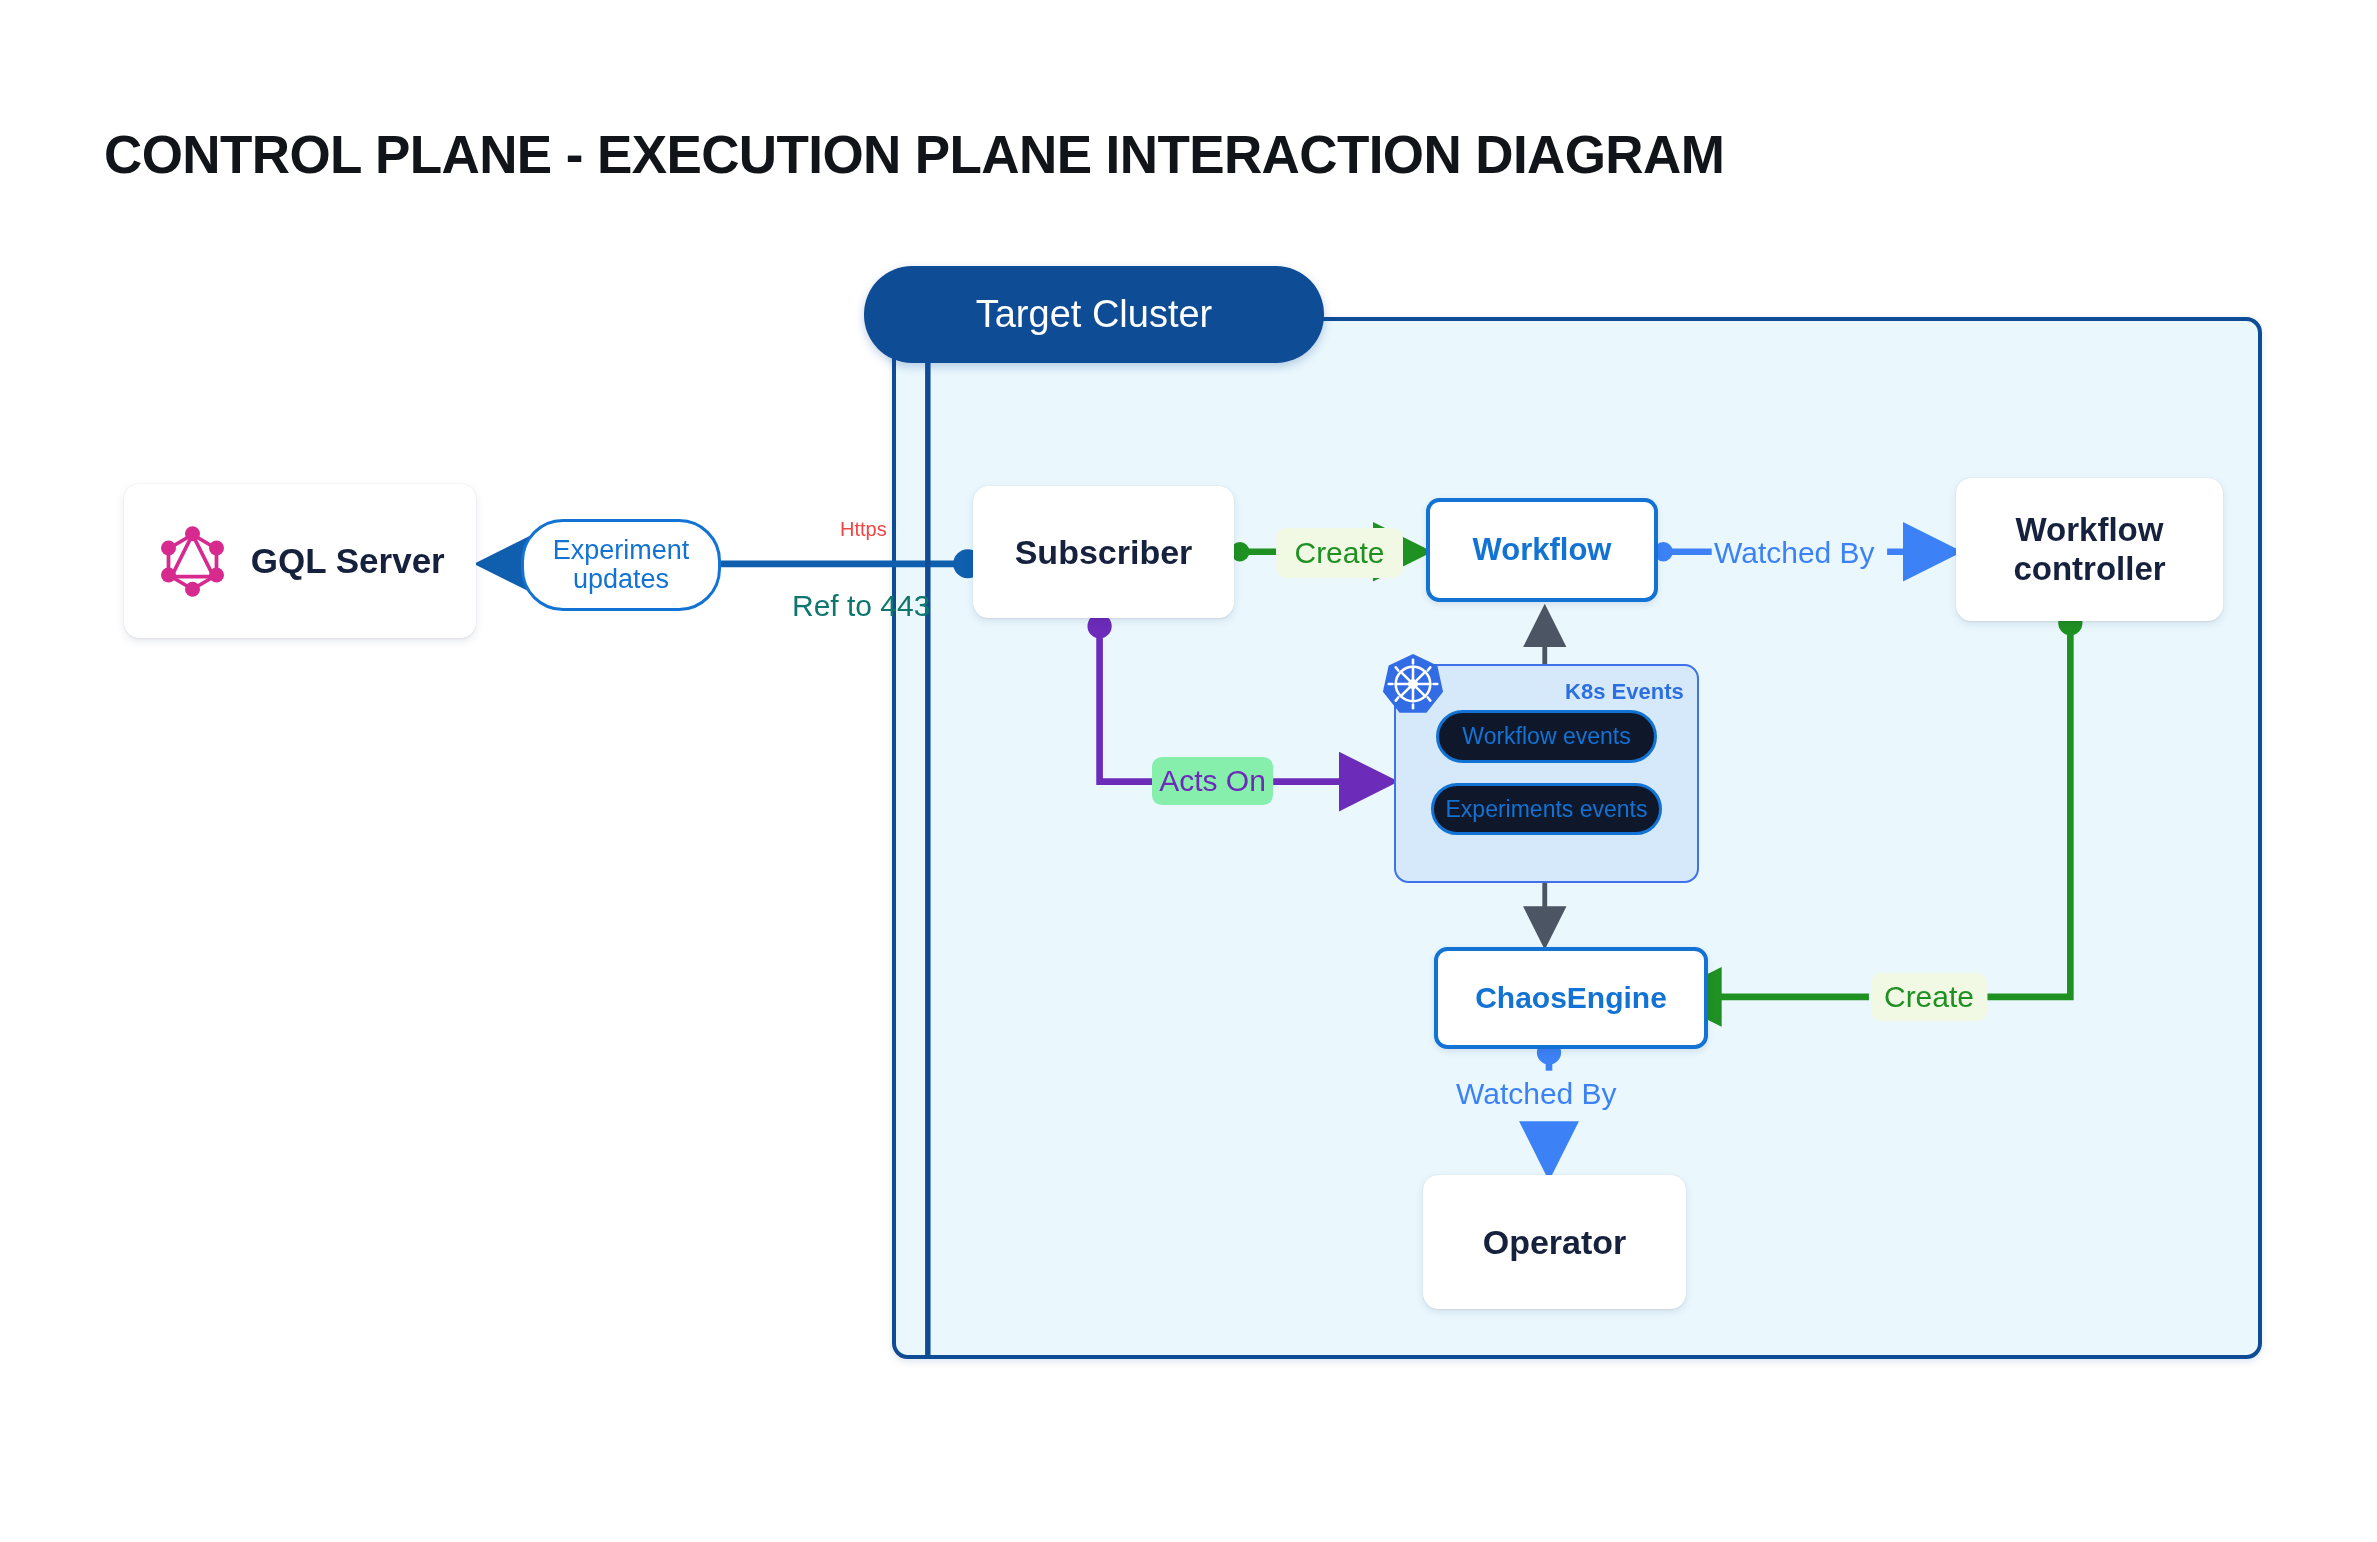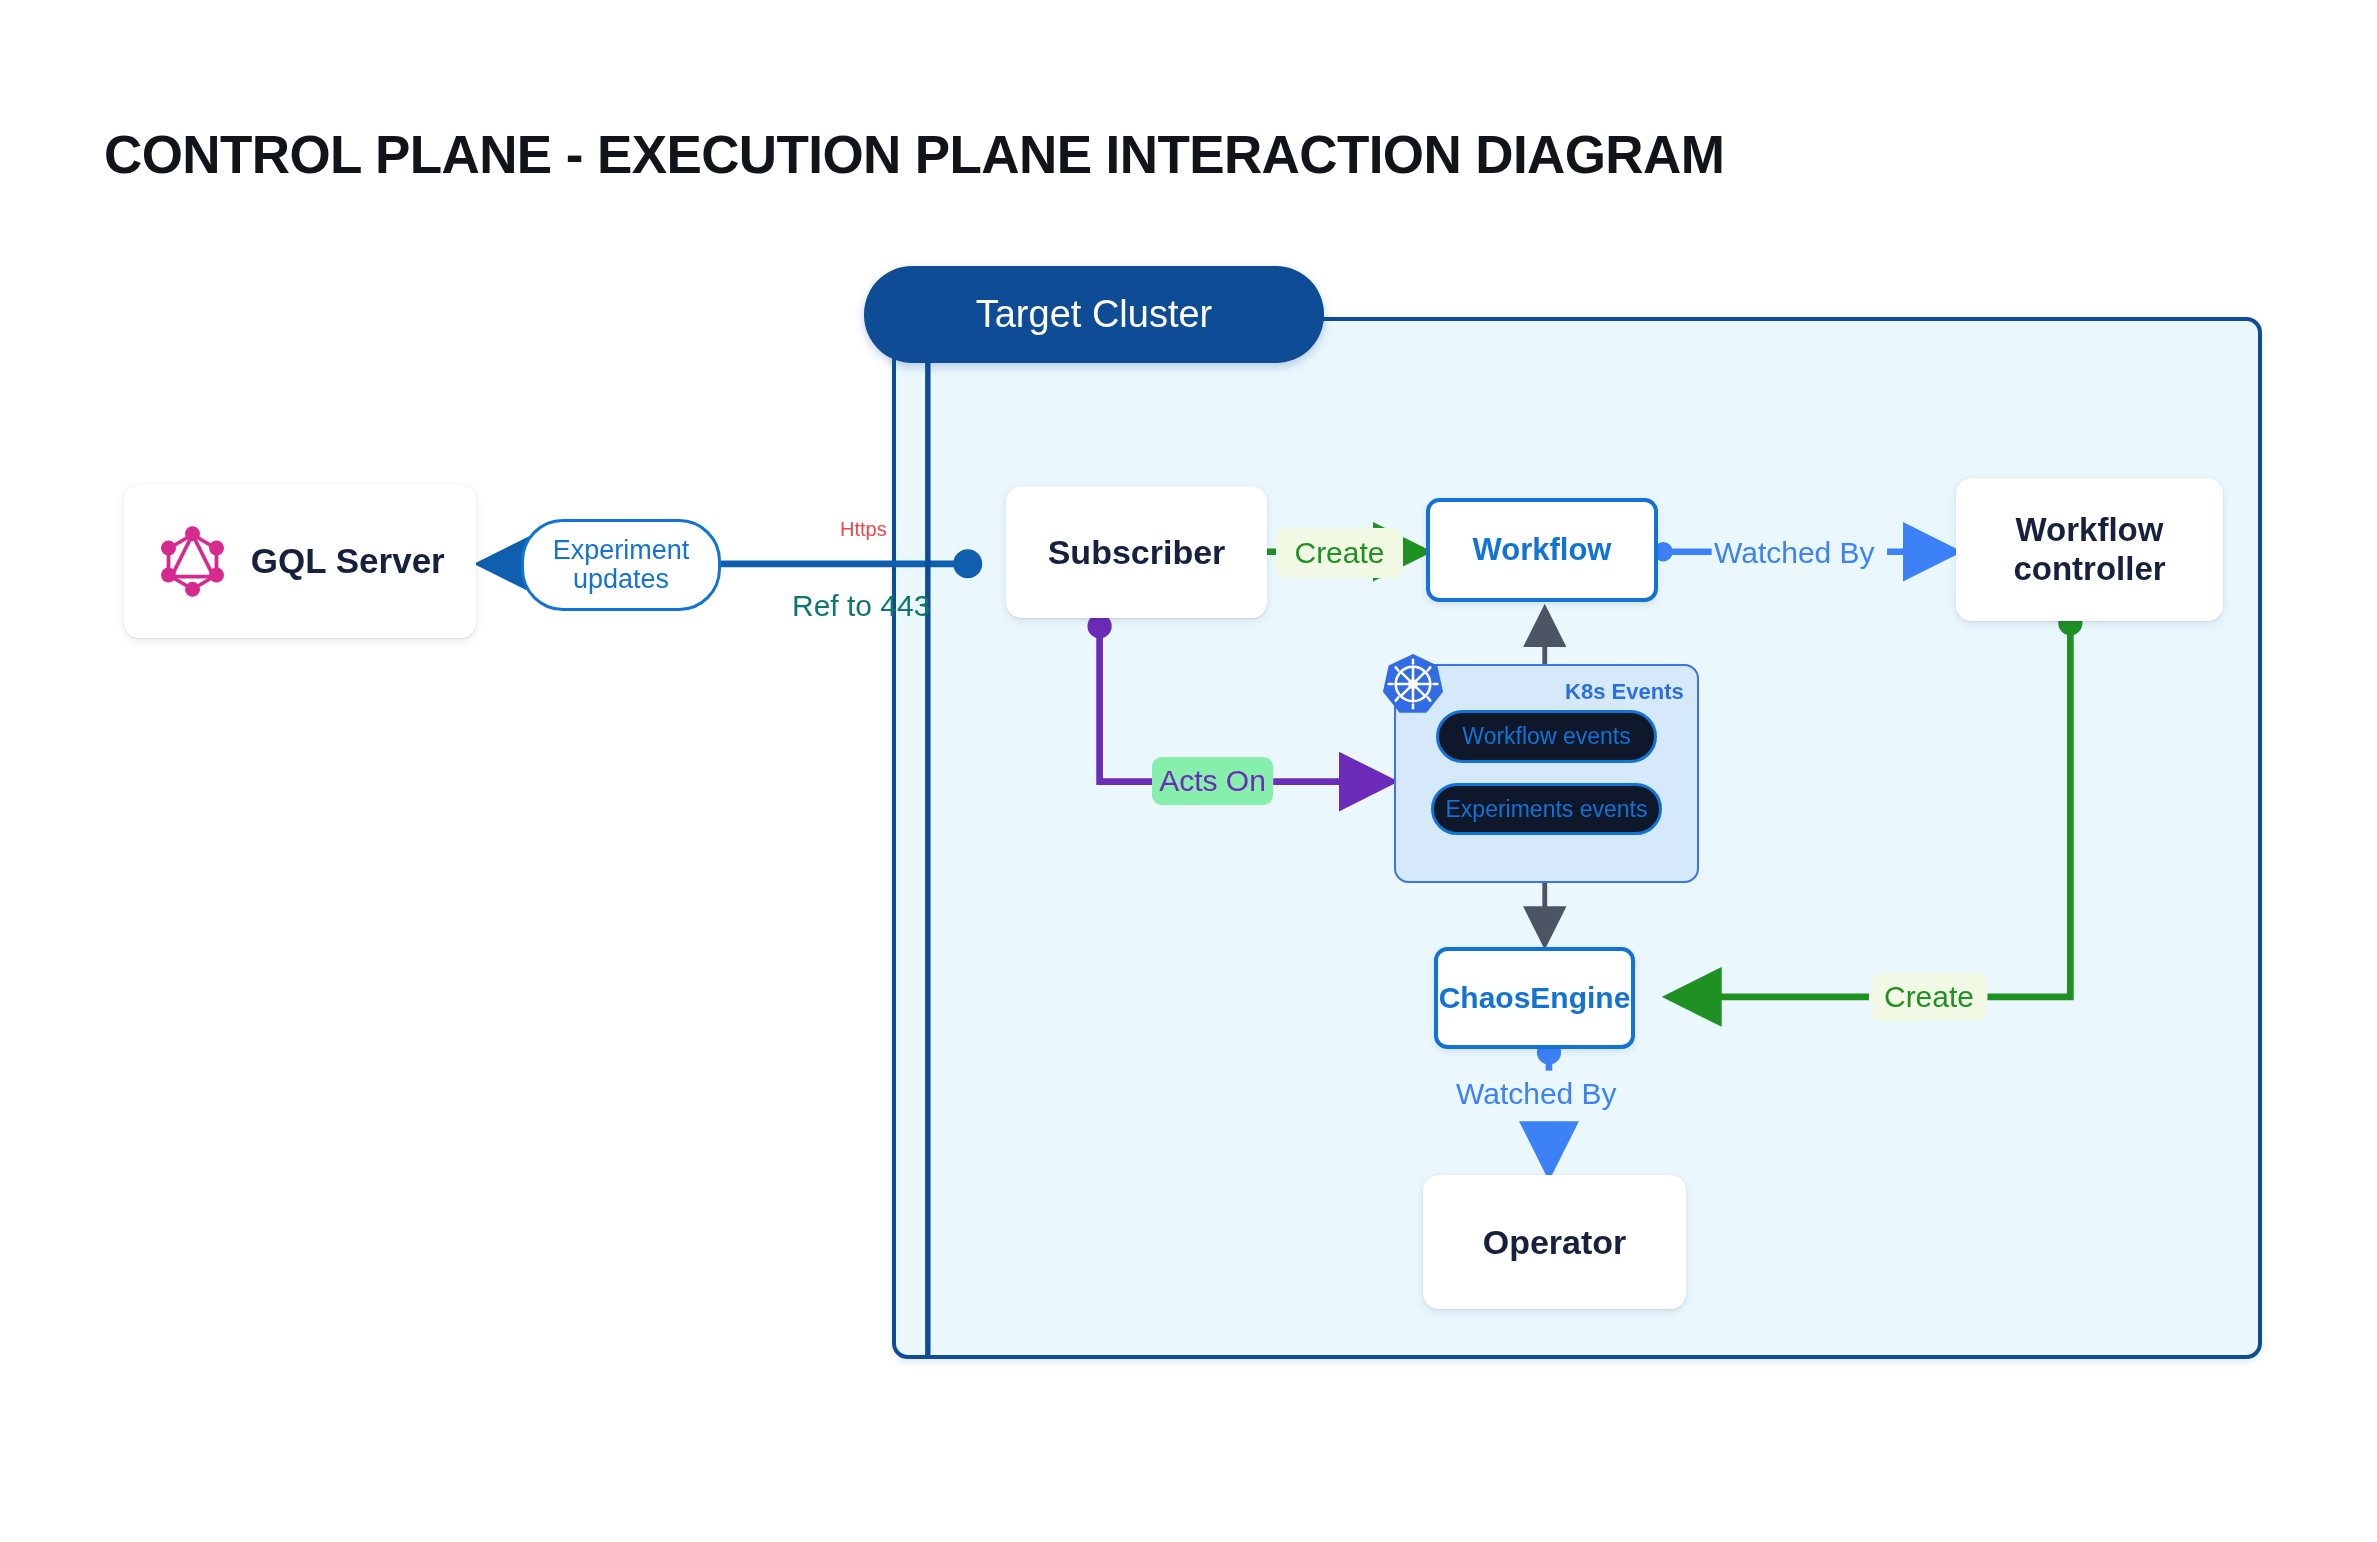--- a/index.html
+++ b/index.html
@@ -89,21 +89,21 @@
   }
   #create-chaosengine-label{
     left:1871px;top:973px;width:116px;height:48px;
     font-size:30px;color:#1f9122;background:#f1f8e3;border-radius:9.7px;
   }
   #watched-by-operator-label{
     left:1456px;top:1077px;font-size:30px;color:#3c82f6;
   }
 
   
-  #subscriber-node{left:973px;top:486px;width:261px;height:132px;margin-left:33px;}
+  #subscriber-node{left:973px;top:486px;width:261px;height:132px;}
   #subscriber-node .label{font-size:34px;}
 
   #workflow-node{left:1426px;top:498px;width:232px;height:104px;}
   #workflow-node .label{font-size:31px;}
 
   #workflow-controller-node{left:1956px;top:478px;width:267px;height:143px;}
   #workflow-controller-node .label{font-size:33px;line-height:1.18;}
 
   
   #k8s-events-group{
@@ -121,21 +121,21 @@
   .event-pill{
     position:absolute;box-sizing:border-box;
     background:#0f172a;border:3px solid #1273d4;border-radius:27px;
     display:flex;align-items:center;justify-content:center;
     color:#1273d4;font-size:23px;
   }
   #workflow-events-pill{left:1436px;top:710px;width:221px;height:53px;}
   #experiments-events-pill{left:1431px;top:783px;width:231px;height:52px;align-items:center;}
 
   
-  #chaosengine-node{left:1434px;top:947px;width:201px;height:102px;text-align:right;}
+  #chaosengine-node{left:1434px;top:947px;width:274px;height:102px;text-align:right;}
   #chaosengine-node .label{font-size:30px;}
 
   #operator-node{left:1423px;top:1175px;width:263px;height:134px;}
   #operator-node .label{font-size:34px;}
 </style>
 </head>
 <body>
 
 <div class="canvas">
 

